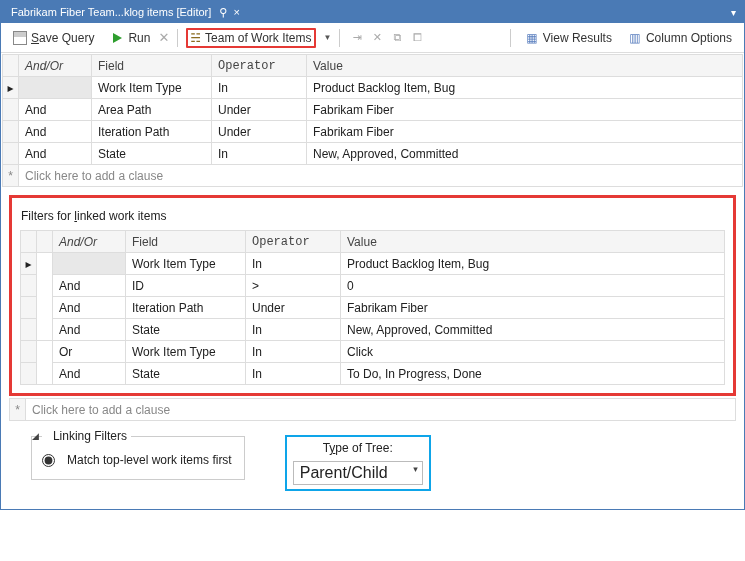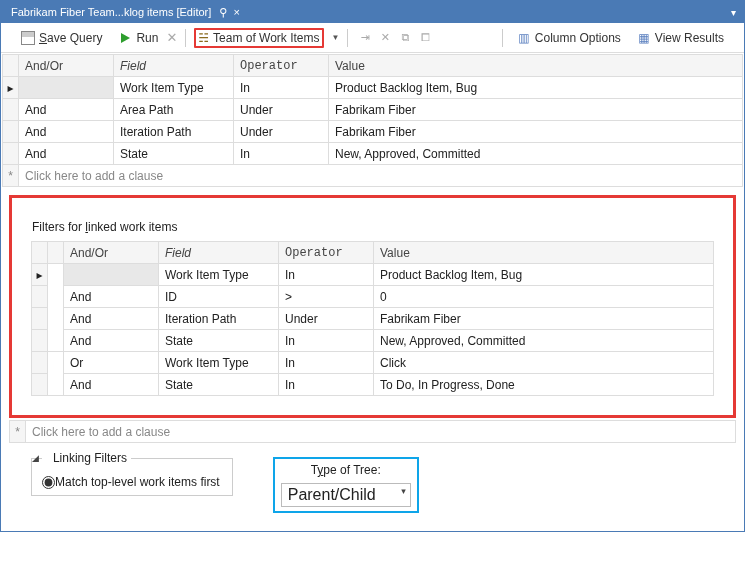--- a/index.html
+++ b/index.html
@@ -4,56 +4,56 @@
 <style>
   * { box-sizing: border-box; margin: 0; padding: 0; font-family: "Segoe UI", Arial, sans-serif; }
   body { background: #fff; font-size: 12px; color: #222; width: 745px; }
   .window { border: 1px solid #4a7ab5; }
   .titlebar { background: #4a7ab5; color: #fff; height: 22px; display: flex; align-items: center; padding: 0 4px; font-size: 11px; }
   .tab { display: flex; align-items: center; gap: 4px; padding: 0 6px; height: 14px; }
   .pin { margin-left: 4px; cursor: pointer; }
   .tab-close { margin-left: 2px; cursor: pointer; }
   .titlebar-spacer { flex: 1; }
   .titlebar-menu { cursor: pointer; padding: 0 4px; font-size: 10px; }
-  .toolbar { height: 30px; display: flex; align-items: center; gap: 4px; padding: 0 14px; border-bottom: 1px solid #ddd; text-align: center; }
+  .toolbar { height: 30px; display: flex; align-items: center; gap: 4px; padding: 0 6px; border-bottom: 1px solid #ddd; text-align: center; }
   .tbtn { display: flex; align-items: center; gap: 4px; padding: 2px 6px; cursor: pointer; font-size: 12px; color: #333; }
   .sep { width: 1px; height: 18px; background: #ccc; margin: 0 4px; }
   .icon { display: inline-flex; width: 14px; height: 14px; align-items: center; justify-content: center; }
   .save-icon::before { content:""; width:12px; height:12px; border:1px solid #888; background:linear-gradient(#ccc 40%,#fff 40%); }
   .run-icon::before { content:""; border-left:9px solid #2e9e2e; border-top:5px solid transparent; border-bottom:5px solid transparent; }
   .run-cancel { color:#aaa; font-size:13px; cursor:default; margin-left:-2px; }
   .dropdown-arrow { font-size: 8px; color: #555; margin-left: 4px; }
   .highlight-red { border: 2px solid #e53935; padding: 1px 2px; border-radius: 1px; }
   .toolbar-right { margin-left: auto; display: flex; align-items: center; gap: 4px; }
   .iconbar { display:flex; gap:2px; }
   .iconbar .ibtn { width:18px; height:18px; display:flex; align-items:center; justify-content:center; color:#aaa; cursor:default; font-size:11px; }
   .view-results-icon::before { content:"▦"; color:#5a7fbf; font-size:12px; }
   .column-icon::before { content:"▥"; color:#5a7fbf; font-size:12px; }
 
   table.query { width: calc(100% - 2px); border-collapse: collapse; margin:1px; }
   table.query th, table.query td { border: 1px solid #ddd; padding: 3px 6px; font-size:12px; text-align:left; height:22px; vertical-align:middle; }
   table.query th { background:#f5f5f5; font-weight:normal; color:#444; }
   table.query .rowhead { width:16px; background:#f5f5f5; text-align:center; padding:0; }
   table.query .active { background:#e8e8e8; }
-  .andor-col { width:95px; }
-  .field-col { width:120px;font-style:italic; }
+  .andor-col { width:73px;font-style:italic; }
+  .field-col { width:120px; }
   .op-col { width:95px;font-family:Liberation Mono, monospace; }
   .addrow td { color:#888; }
   .star { color:#777; }
 
-  .linked-panel { margin: 8px; border: 3px solid #e53935; padding:18px; }
+  .linked-panel { margin: 8px; border: 3px solid #e53935; padding:7px; }
   .linked-title { font-size:12px; padding:4px 2px 6px 2px; }
   table.linked .rowhead2 { width:16px; background:#f5f5f5; border:1px solid #ddd; }
   table.linked td.blank { background:#fff; border:1px solid #ddd; }
 
   .linking { margin: 8px 12px 18px 30px; display:flex; align-items:flex-start; gap:40px; }
-  .linking fieldset { border:1px solid #ccc; padding:8px 12px 4px 10px; }
+  .linking fieldset { border:1px solid #ccc; padding:8px 12px 10px 10px; }
   .linking legend { font-size:12px; padding:0 4px; }
   .linking .disclosure { position:relative; left:-14px; top:-1px; font-size:9px; color:#444; }
-  .radio-row { display:flex; align-items:center; gap:0; margin:2px 0; font-size:12px; }
+  .radio-row { display:flex; align-items:center; gap:12px; margin:2px 0; font-size:12px; }
   .radio-row input { accent-color:#333; }
   .type-tree { display:flex; align-items:center; gap:6px; border:2px solid #0ea5e9; padding:4px 6px; margin-top:6px;flex-direction:column; }
   .type-tree .combo { border:1px solid #bbb; padding:2px 20px 2px 6px; font-size:16px; position:relative; min-width:130px; }
   .type-tree .combo::after { content:"▾"; position:absolute; right:4px; top:2px; font-size:9px; color:#444; }
   .underline-s::first-letter { text-decoration: underline; }
 </style>
 </head>
 <body>
 
 <div class="window">
@@ -86,26 +86,26 @@
     <div class="sep"></div>
     <div class="iconbar">
       <span class="ibtn">⇥</span>
       <span class="ibtn">✕</span>
       <span class="ibtn">⧉</span>
       <span class="ibtn">⧠</span>
     </div>
     <div class="toolbar-right">
       <div class="sep"></div>
       <div class="tbtn">
+        <span class="icon view-results-icon"></span>
+        <span>View Results</span>
+      </div>
+      <div class="tbtn">
         <span class="icon column-icon"></span>
         <span>Column Options</span>
-      </div>
-      <div class="tbtn">
-        <span class="icon view-results-icon"></span>
-        <span>View Results</span>
       </div>
     </div>
   </div>
 
   <table class="query">
     <tbody>
         <tr>
       <th class="rowhead"></th>
       <th class="andor-col">And/Or</th>
       <th class="field-col">Field</th>

